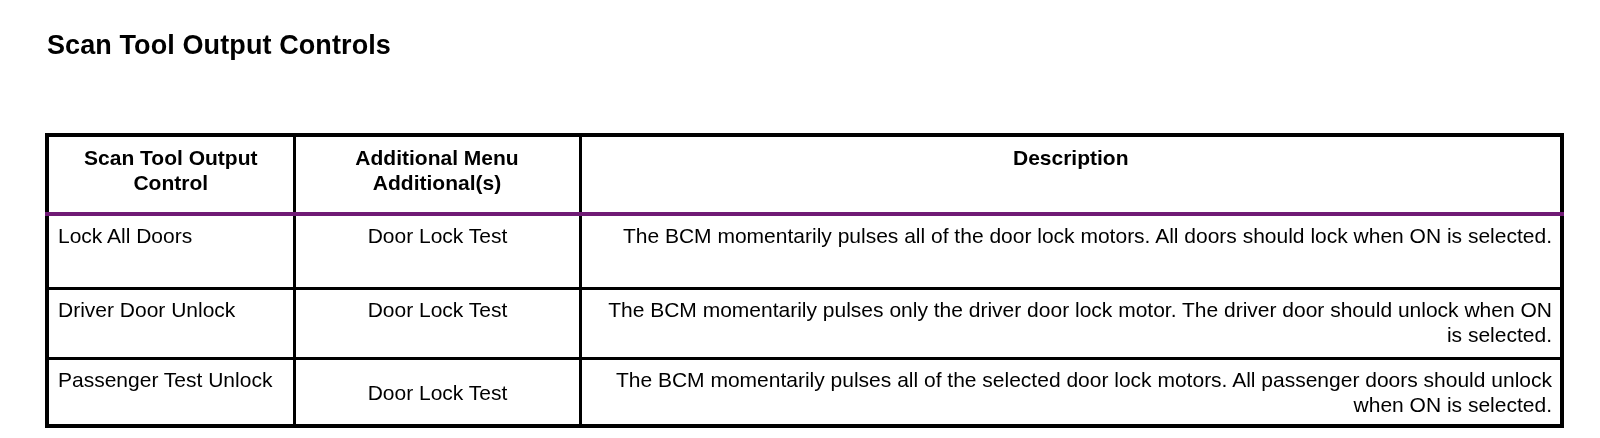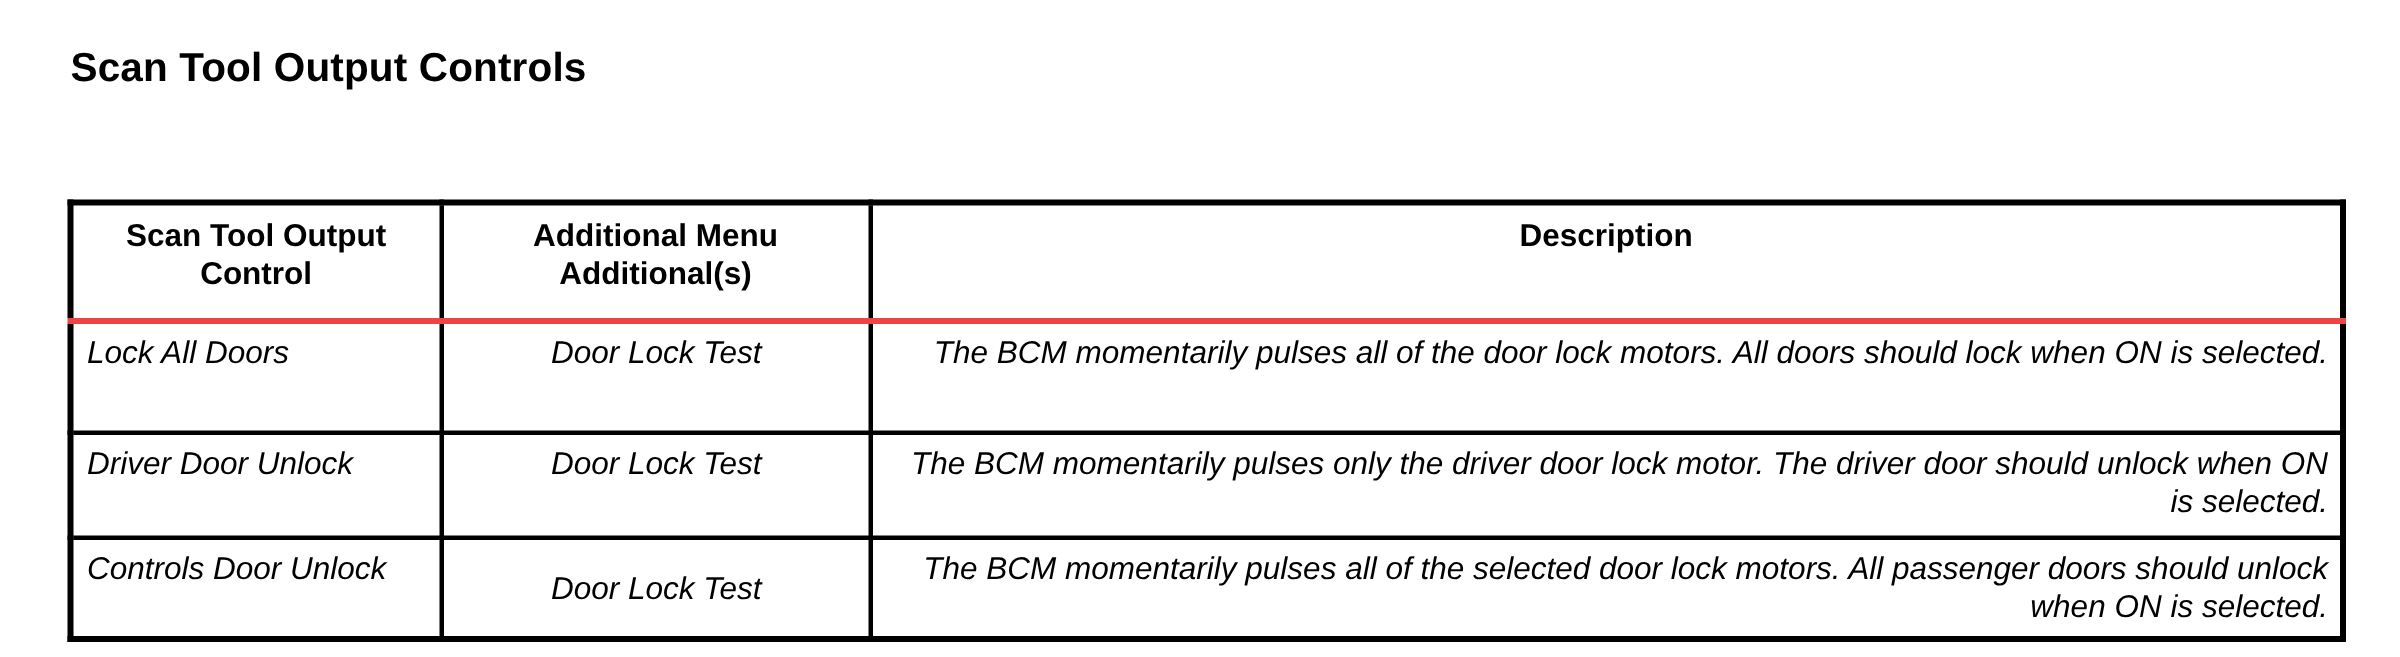--- a/index.html
+++ b/index.html
@@ -58,40 +58,39 @@
     border-top: 3px solid #000000;
     border-bottom: 3px solid #000000;
     padding: 0;
     font-size: 21px;
     line-height: 25px;
     font-weight: normal;
     vertical-align: top;
   }
 
   table.spec-table thead th {
-    border-bottom: 4px solid #ef4444;
+    border-bottom: 4px solid #701a75;
     font-weight: bold;
     text-align: center;
     height: 63px;
     padding: 8px 6px 4px 6px;
     vertical-align: top;
   }
 
   th.head-desc {
     vertical-align: bottom;
     padding-bottom: 6px;
   }
 
   th .hd-line {
     display: block;
   }
 
   table.spec-table tbody td {
     padding: 7px 8px 7px 9px;
-    font-style: italic;
   }
 
   td.cell-control {
     text-align: left;
   }
 
   td.cell-menu {
     text-align: center;
   }
 
@@ -164,21 +163,21 @@
           <td class="cell-menu">
             <span class="cell-text">Door Lock Test</span>
           </td>
           <td class="cell-desc">
             <span class="cell-text">The BCM momentarily pulses only the driver door lock motor. The driver door should unlock when ON is selected.</span>
           </td>
         </tr>
 
         <tr class="row-3 row-tall">
           <td class="cell-control">
-            <span class="cell-text">Controls Door Unlock</span>
+            <span class="cell-text">Passenger Test Unlock</span>
           </td>
           <td class="cell-menu">
             <span class="cell-text">Door Lock Test</span>
           </td>
           <td class="cell-desc">
             <span class="cell-text">The BCM momentarily pulses all of the selected door lock motors. All passenger doors should unlock when ON is selected.</span>
           </td>
         </tr>
 
       </tbody>

